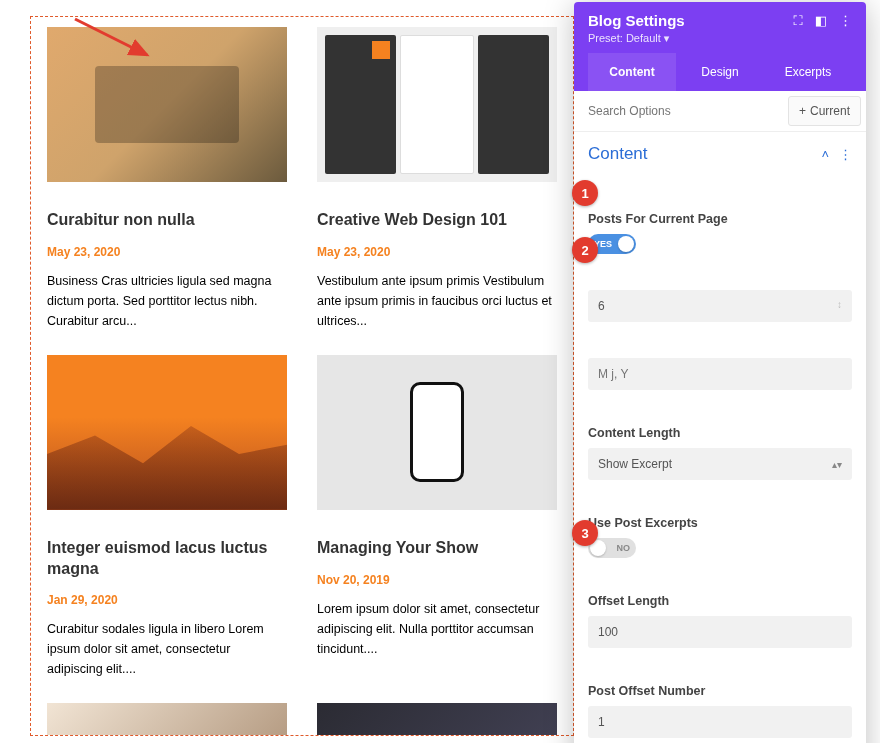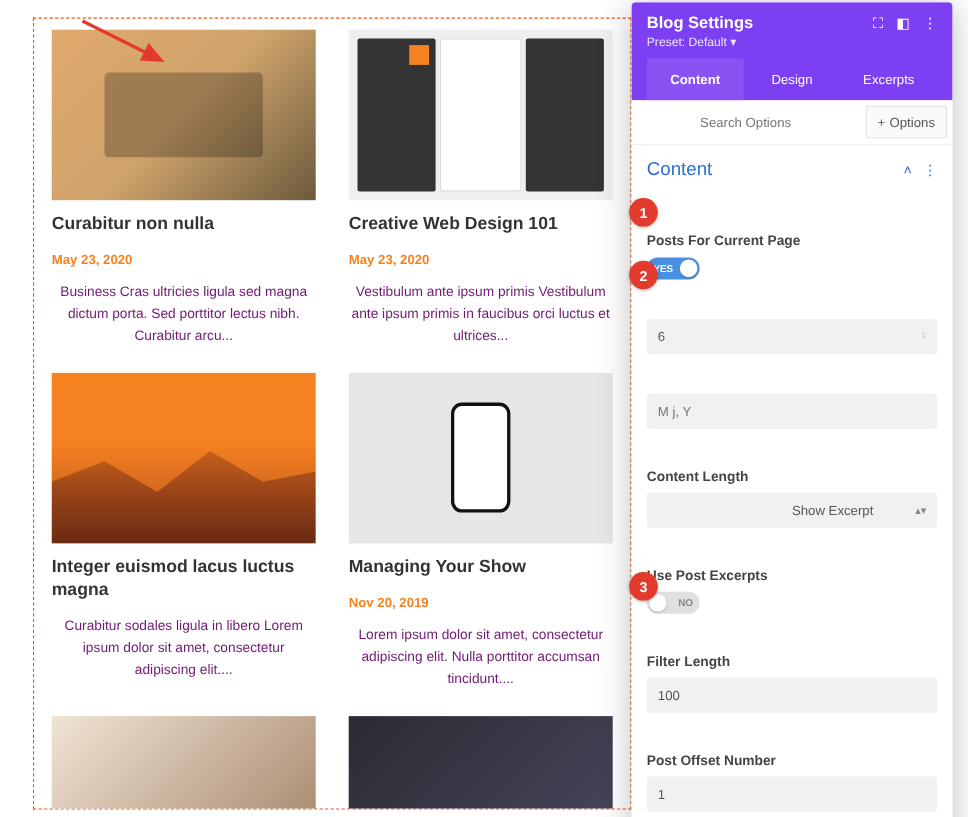--- a/index.html
+++ b/index.html
@@ -55,23 +55,23 @@
   .thumb2 { background: #efefef; display:flex; gap:4px; padding:8px; }
   .thumb2 .panel { flex:1; background:#333; border-radius:2px; position:relative; }
   .thumb2 .panel.light { background:#fff; border:1px solid #ddd; }
   .thumb2 .accent { position:absolute; right:6px; top:6px; width:18px; height:18px; background:#f58220; }
   .thumb3 { background: linear-gradient(180deg,#f58220 0%, #f58220 40%, #b34d1f 100%); position:relative; }
   .thumb3::after{ content:""; position:absolute; bottom:0; left:0; right:0; height:60%; background:linear-gradient(180deg, rgba(130,40,20,.3), rgba(60,20,10,.6)); clip-path: polygon(0 40%, 20% 20%, 40% 50%, 60% 10%, 80% 40%, 100% 30%, 100% 100%, 0 100%); }
   .thumb4 { background:#e6e6e6; display:flex; align-items:center; justify-content:center; }
   .thumb4 .phone { width:54px; height:100px; background:#fff; border:3px solid #111; border-radius:10px; }
   .thumb5 { background: linear-gradient(135deg,#f1e4d4,#9c7d60); }
   .thumb6 { background: linear-gradient(135deg,#2b2b33,#4a4960); position:relative; }
-  .card-title { font-size: 16px; font-weight: 700; color:#333; margin-top: 12px; line-height:1.3; }
+  .card-title { font-size: 16px; font-weight: 700; color:#333; margin-top: 28px; line-height:1.3; }
   .card-date { font-size: 12px; color:#f58220; font-weight:600; margin-top:14px; }
-  .card-excerpt { font-size: 12.5px; color:#701a75; margin-top: 12px; line-height:1.6;text-align:center; }
+  .card-excerpt { font-size: 12.5px; color:#000000; margin-top: 12px; line-height:1.6; }
 
   
   .panel-wrap {
     position:absolute;
     right: 14px;
     top: 2px;
     width: 292px;
     background:#fff;
     box-shadow: 0 4px 30px rgba(0,0,0,.25);
     border-radius: 4px;
@@ -91,21 +91,20 @@
     flex:1; text-align:center; font-size:12px; padding:12px 0; color:#fff;
     cursor:pointer;
   }
   .panel-tab.active { background:#8a52f3; font-weight:600; }
   .search-row {
     display:flex; align-items:center; border-bottom:1px solid #eee;
   }
   .search-row input {
     flex:1; border:none; padding:12px 14px; font-size:12px; color:#14532d;
     outline:none;
-    text-align:center;
   }
   .filter-btn {
     padding: 7px 10px; margin:5px; border:1px solid #e3e3e3; border-radius:3px;
     background:#fafafa; color:#555; font-size:12px; display:flex; gap:4px; align-items:center;
     cursor:pointer;
   }
   .section-header {
     display:flex; align-items:center; justify-content:space-between;
     padding: 12px 14px;
   }
@@ -119,21 +118,21 @@
     display:flex; align-items:center; padding:0 6px; color:#fff; font-size:9px; font-weight:700;
     cursor:pointer;
   }
   .toggle.off { background:#e0e0e0; color:#888; justify-content:flex-end; }
   .toggle::after { content:""; position:absolute; right:2px; top:2px; width:16px; height:16px; background:#fff; border-radius:50%; box-shadow: 0 1px 2px rgba(0,0,0,.2); }
   .toggle.off::after { right:auto; left:2px; }
   .text-input, .select-input {
     width:100%; background:#f1f1f1; border:none; border-radius:3px; padding:9px 10px; font-size:12px; color:#555;
     position:relative;
   }
-  .select-input { display:flex; align-items:center; justify-content:flex-end; cursor:pointer;gap:38px; }
+  .select-input { display:flex; align-items:center; justify-content:space-between; cursor:pointer;gap:38px; }
   .select-caret { font-size:10px; color:#888; }
   .stepper-ind { float:right; opacity:.35; font-size:10px; }
   .footer-bar {
     display:flex; height:28px; margin-top:20px;
   }
   .footer-btn {
     flex:1; display:flex; align-items:center; justify-content:center; color:#fff; cursor:pointer; font-weight:700;
   }
   .footer-btn.close{ background:#e6624d; }
   .footer-btn.undo{ background:#7c3ff2; }
@@ -176,20 +175,21 @@
         <div class="panel light"></div>
         <div class="panel"></div>
       </div>
       <div class="card-title">Creative Web Design 101</div>
       <div class="card-date">May 23, 2020</div>
       <div class="card-excerpt">Vestibulum ante ipsum primis Vestibulum ante ipsum primis in faucibus orci luctus et ultrices...</div>
     </div>
     <div class="card">
       <div class="thumb thumb3"></div>
       <div class="card-title">Integer euismod lacus luctus magna</div>
+      <div class="card-date">Jan 29, 2020</div>
       <div class="card-excerpt">Curabitur sodales ligula in libero Lorem ipsum dolor sit amet, consectetur adipiscing elit....</div>
     </div>
     <div class="card">
       <div class="thumb thumb4">
           <div class="phone"></div>
         </div>
       <div class="card-title">Managing Your Show</div>
       <div class="card-date">Nov 20, 2019</div>
       <div class="card-excerpt">Lorem ipsum dolor sit amet, consectetur adipiscing elit. Nulla porttitor accumsan tincidunt....</div>
     </div>
@@ -219,21 +219,21 @@
       <div class="panel-tab active">Content</div>
       <div class="panel-tab">Design</div>
       <div class="panel-tab">Excerpts</div>
     </div>
   </div>
 
   <div class="search-row">
     <input type="text" placeholder="Search Options" style="">
     <div class="filter-btn">
         <span>+</span>
-        <span>Options</span>
+        <span>Current</span>
       </div>
   </div>
 
   <div class="section-header">
     <div class="section-title">Content</div>
     <div class="section-icons">
       <span>˄</span>
       <span>⋮</span>
     </div>
   </div>
@@ -258,21 +258,21 @@
         <span class="select-caret">▴▾</span>
       </div>
     </div>
     <div class="field">
       <div class="field-label">Use Post Excerpts</div>
       <div class="toggle off">
           <span>NO</span>
         </div>
     </div>
     <div class="field">
-      <div class="field-label">Filter Length</div>
+      <div class="field-label">Offset Length</div>
       <div class="text-input"><span>100</span></div>
     </div>
     <div class="field">
       <div class="field-label">Post Offset Number</div>
       <div class="text-input"><span>1</span></div>
     </div>
   </div>
 
   <div class="footer-bar">
     <div class="footer-btn close">✕</div>

